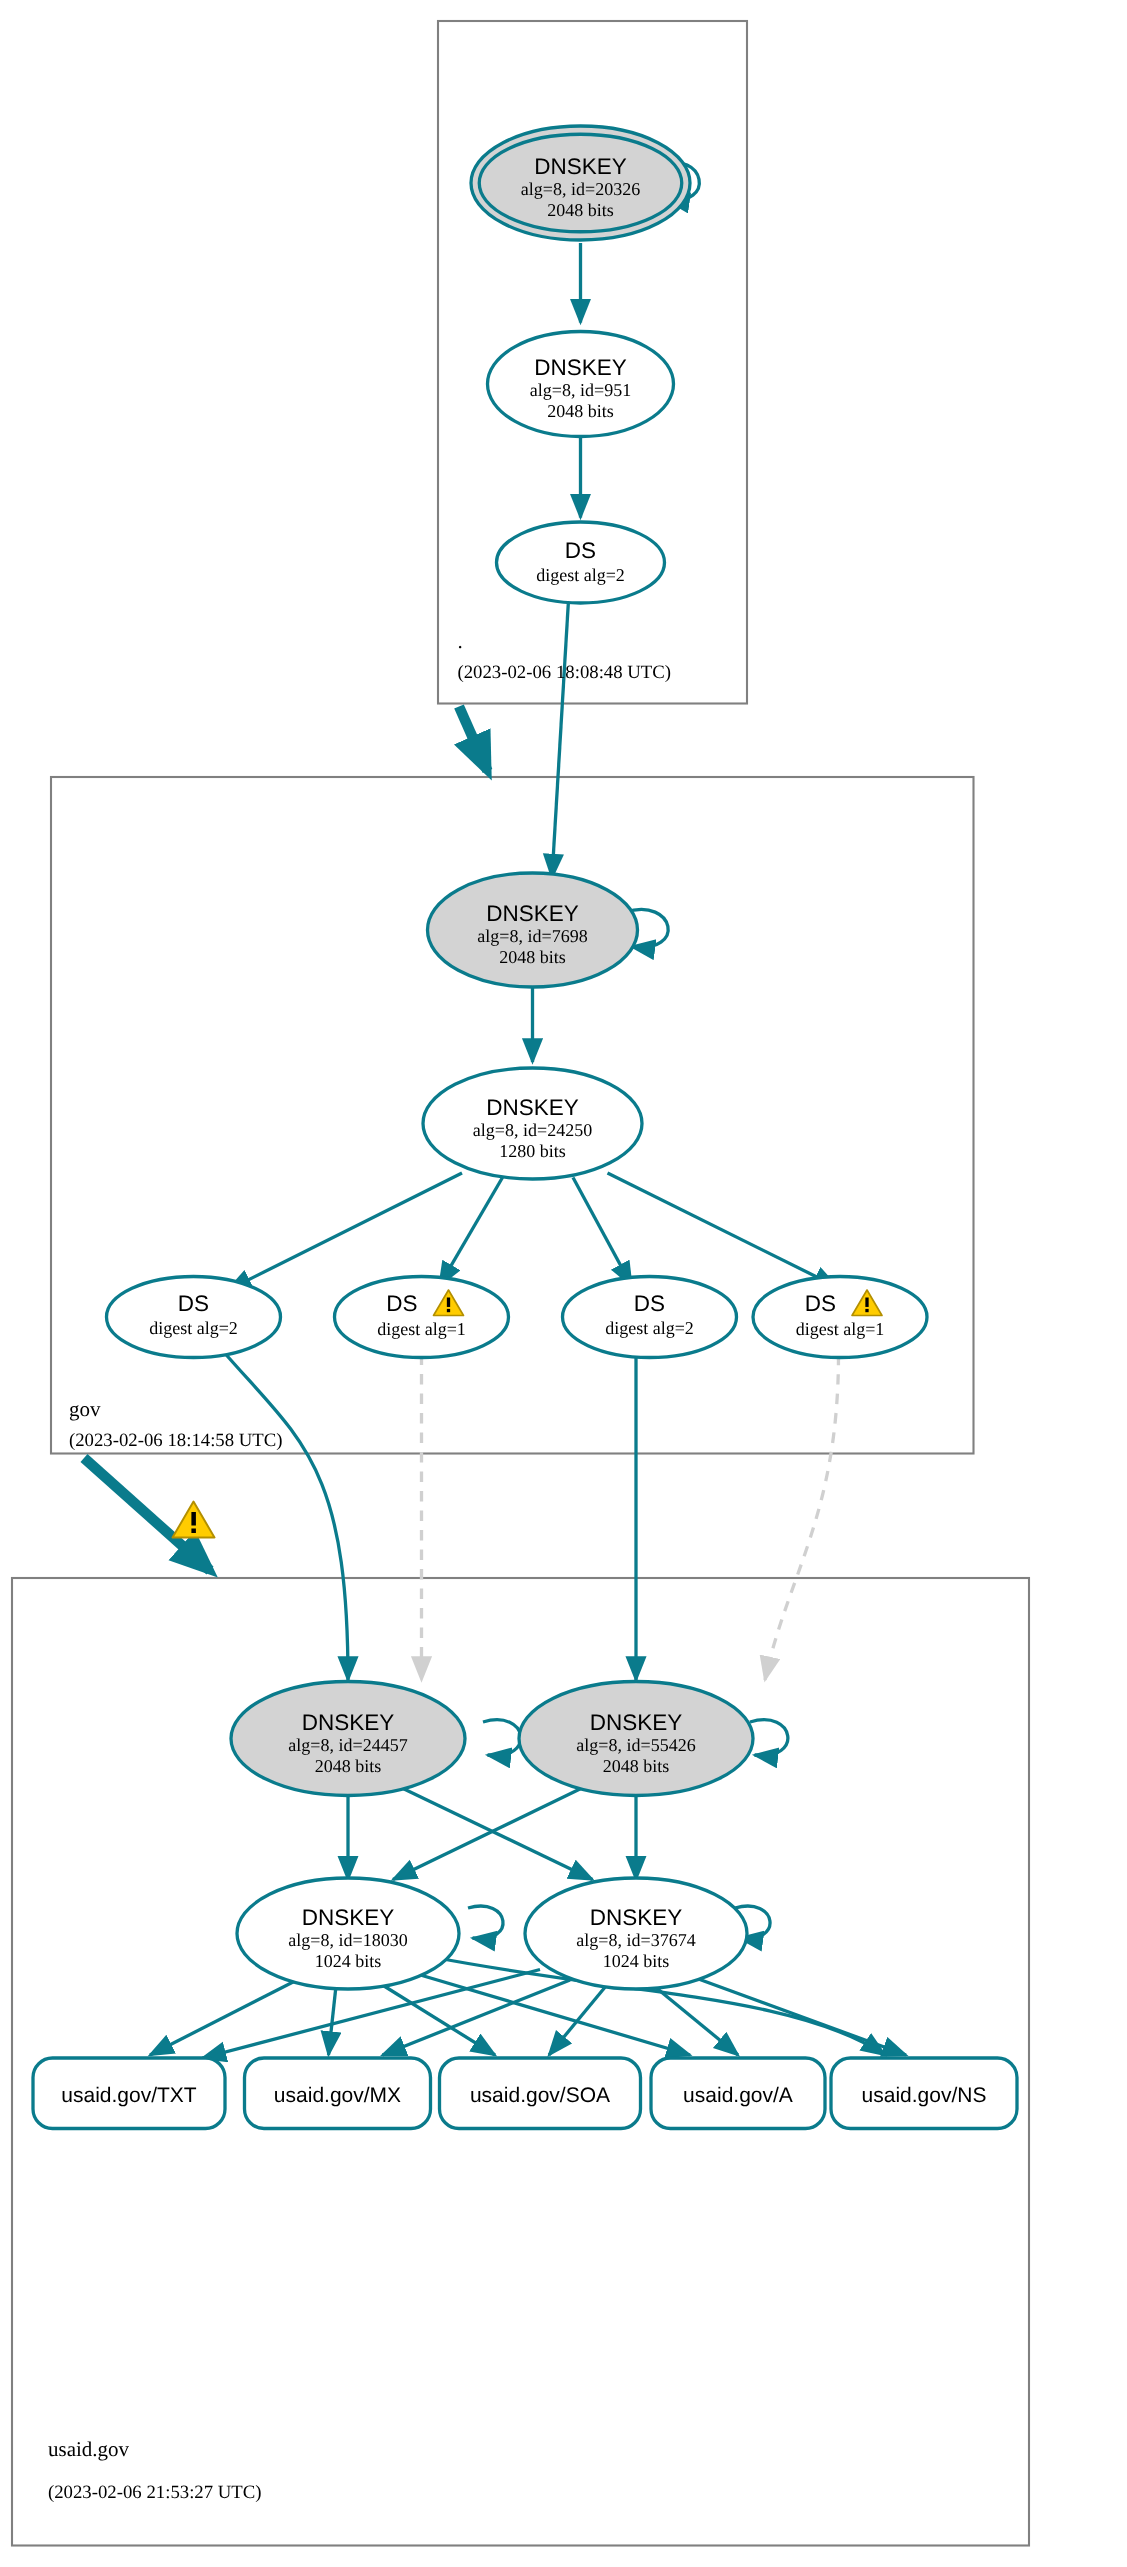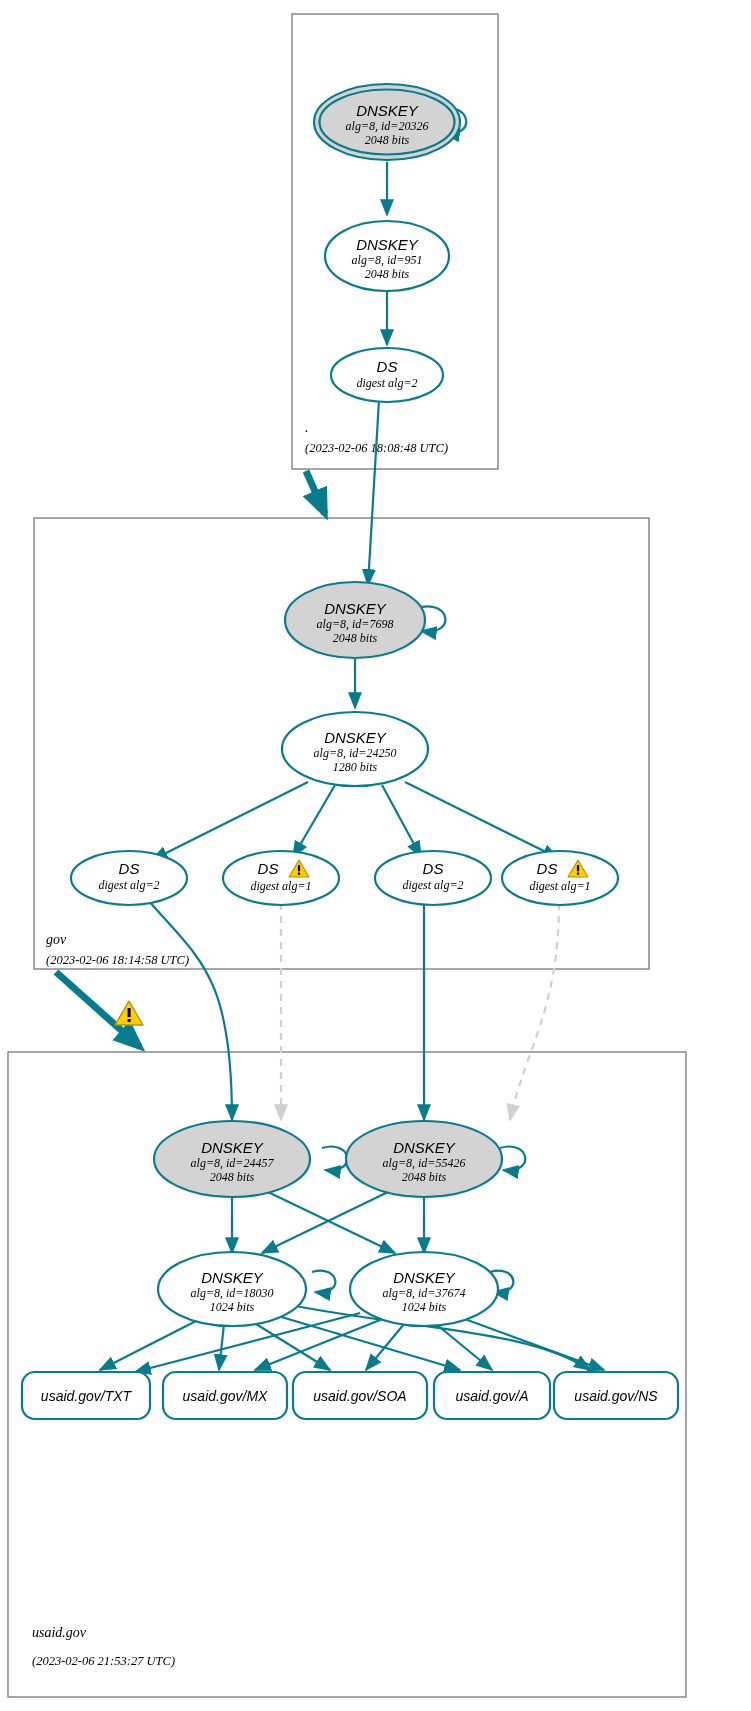--- a/index.html
+++ b/index.html
@@ -1,18 +1,18 @@
 <!DOCTYPE html>
 <html><head>
 <meta charset="utf-8">
 <style>
   html,body{margin:0;padding:0;background:#ffffff;}
   body{width:751px;height:1711px;position:relative;
        font-family:"Liberation Sans", sans-serif;}
-  #stage{position:absolute;left:0;top:0;width:751px;height:1711px;font-style:italic;}
+  #stage{position:absolute;left:0;top:0;width:751px;height:1711px;}
   svg{display:block;}
   .zone-box{fill:none;stroke:#808080;stroke-width:1.4;}
   .edge{fill:none;stroke:#0a7b8c;stroke-width:2.2;}
   .edge-thick{fill:none;stroke:#0a7b8c;stroke-width:7;}
   .edge-dash{fill:none;stroke:#d0d0d0;stroke-width:2.2;stroke-dasharray:7,6;}
   .node-ell{fill:#ffffff;stroke:#0a7b8c;stroke-width:2.2;}
   .node-ell-sep{fill:#d3d3d3;stroke:#0a7b8c;stroke-width:2.2;}
   .node-rect{fill:#ffffff;stroke:#0a7b8c;stroke-width:2.2;}
   .t-main{font-family:"Liberation Sans", sans-serif;font-size:15px;fill:#000;text-anchor:middle;}
   .t-sub{font-family:"Liberation Serif", serif;font-size:12px;fill:#000;text-anchor:middle;}

